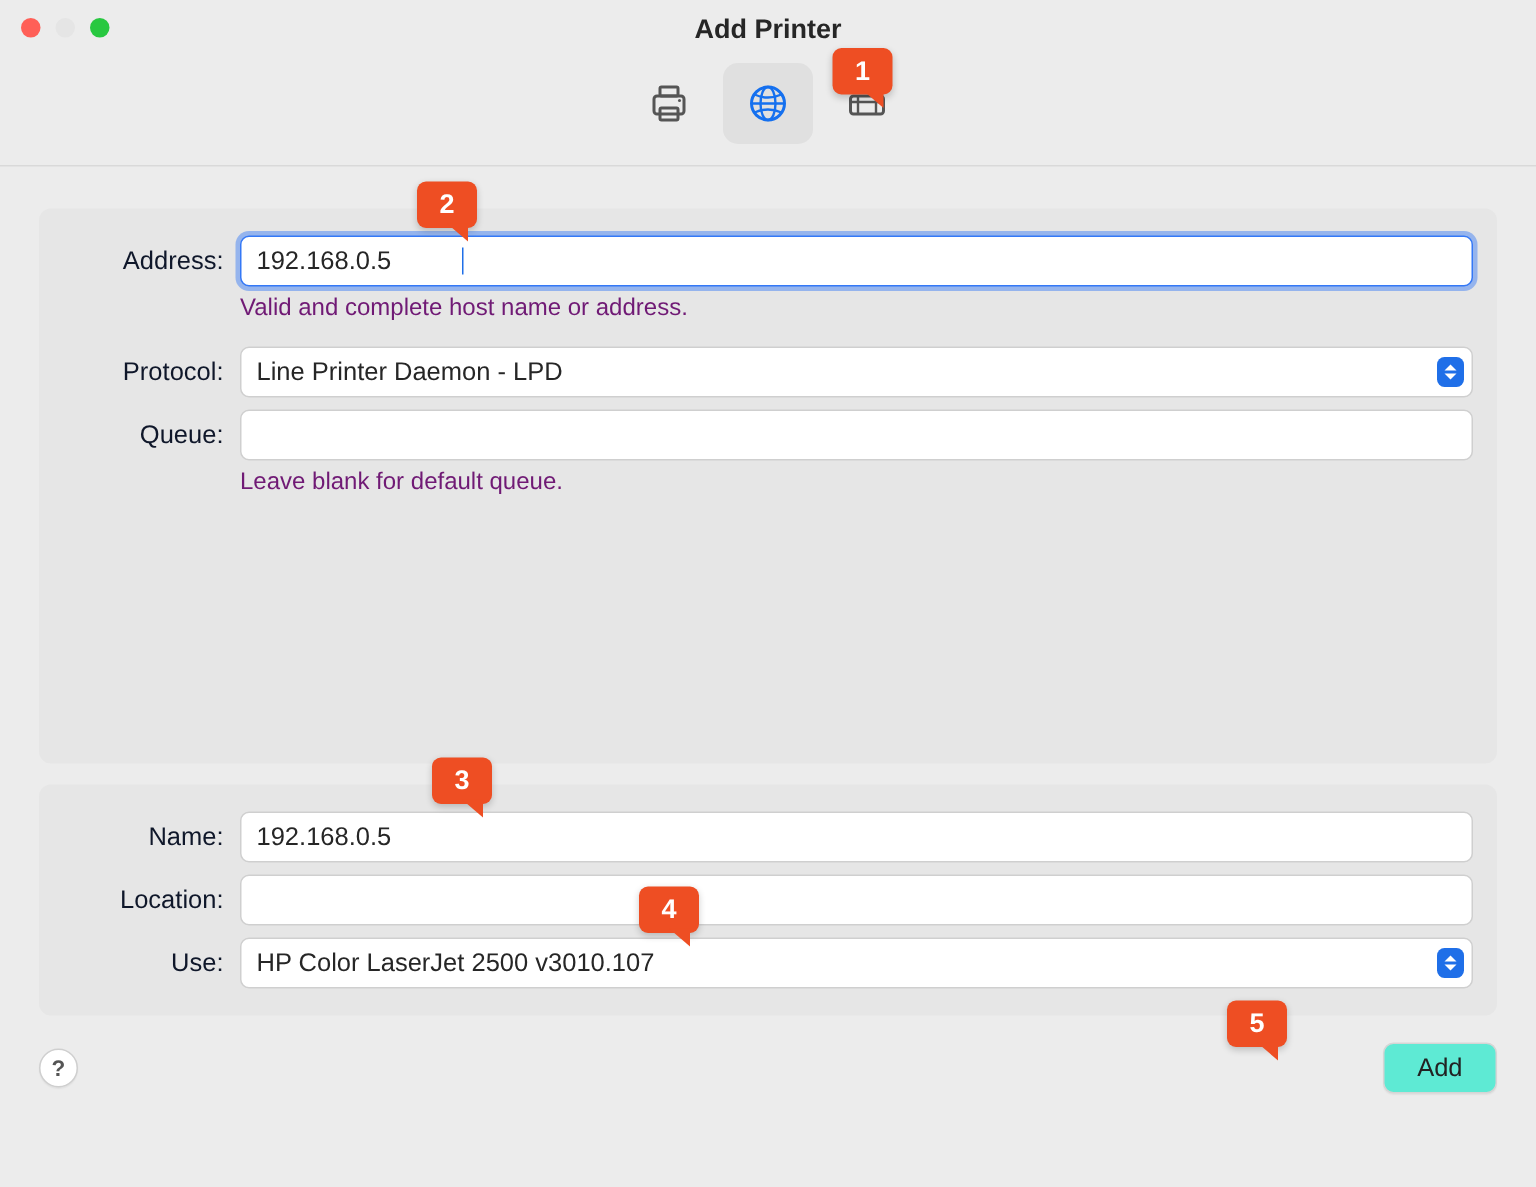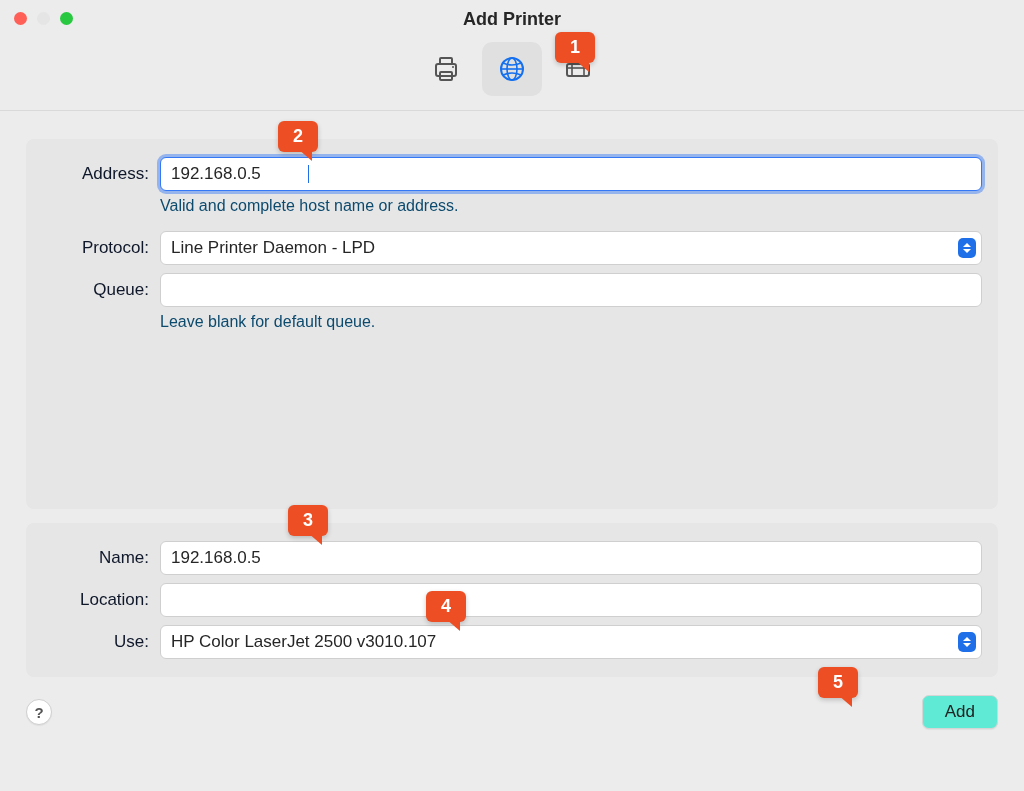--- a/index.html
+++ b/index.html
@@ -78,21 +78,21 @@
   .panel.top { height: 370px; }
   .panel.bottom { margin-top: 14px; }
 
   .row { display: flex; align-items: center; margin-bottom: 8px; }
   .row.helper { margin-top: -2px; margin-bottom: 16px; }
   .label {
     width: 124px; text-align: right; padding-right: 11px;
     color: #0f172a;
   }
   .help-text {
-    margin-left: 124px; font-size: 16px; color: #0c4a6e;
+    margin-left: 124px; font-size: 16px; color: #701a75;
   }
   .field, .select {
     flex: 1;
     background: var(--field);
     border: 1px solid var(--border);
     border-radius: 6px;
     padding: 6px 10px;
     font-size: 17px;
     font-family: inherit;
     color: var(--text);

